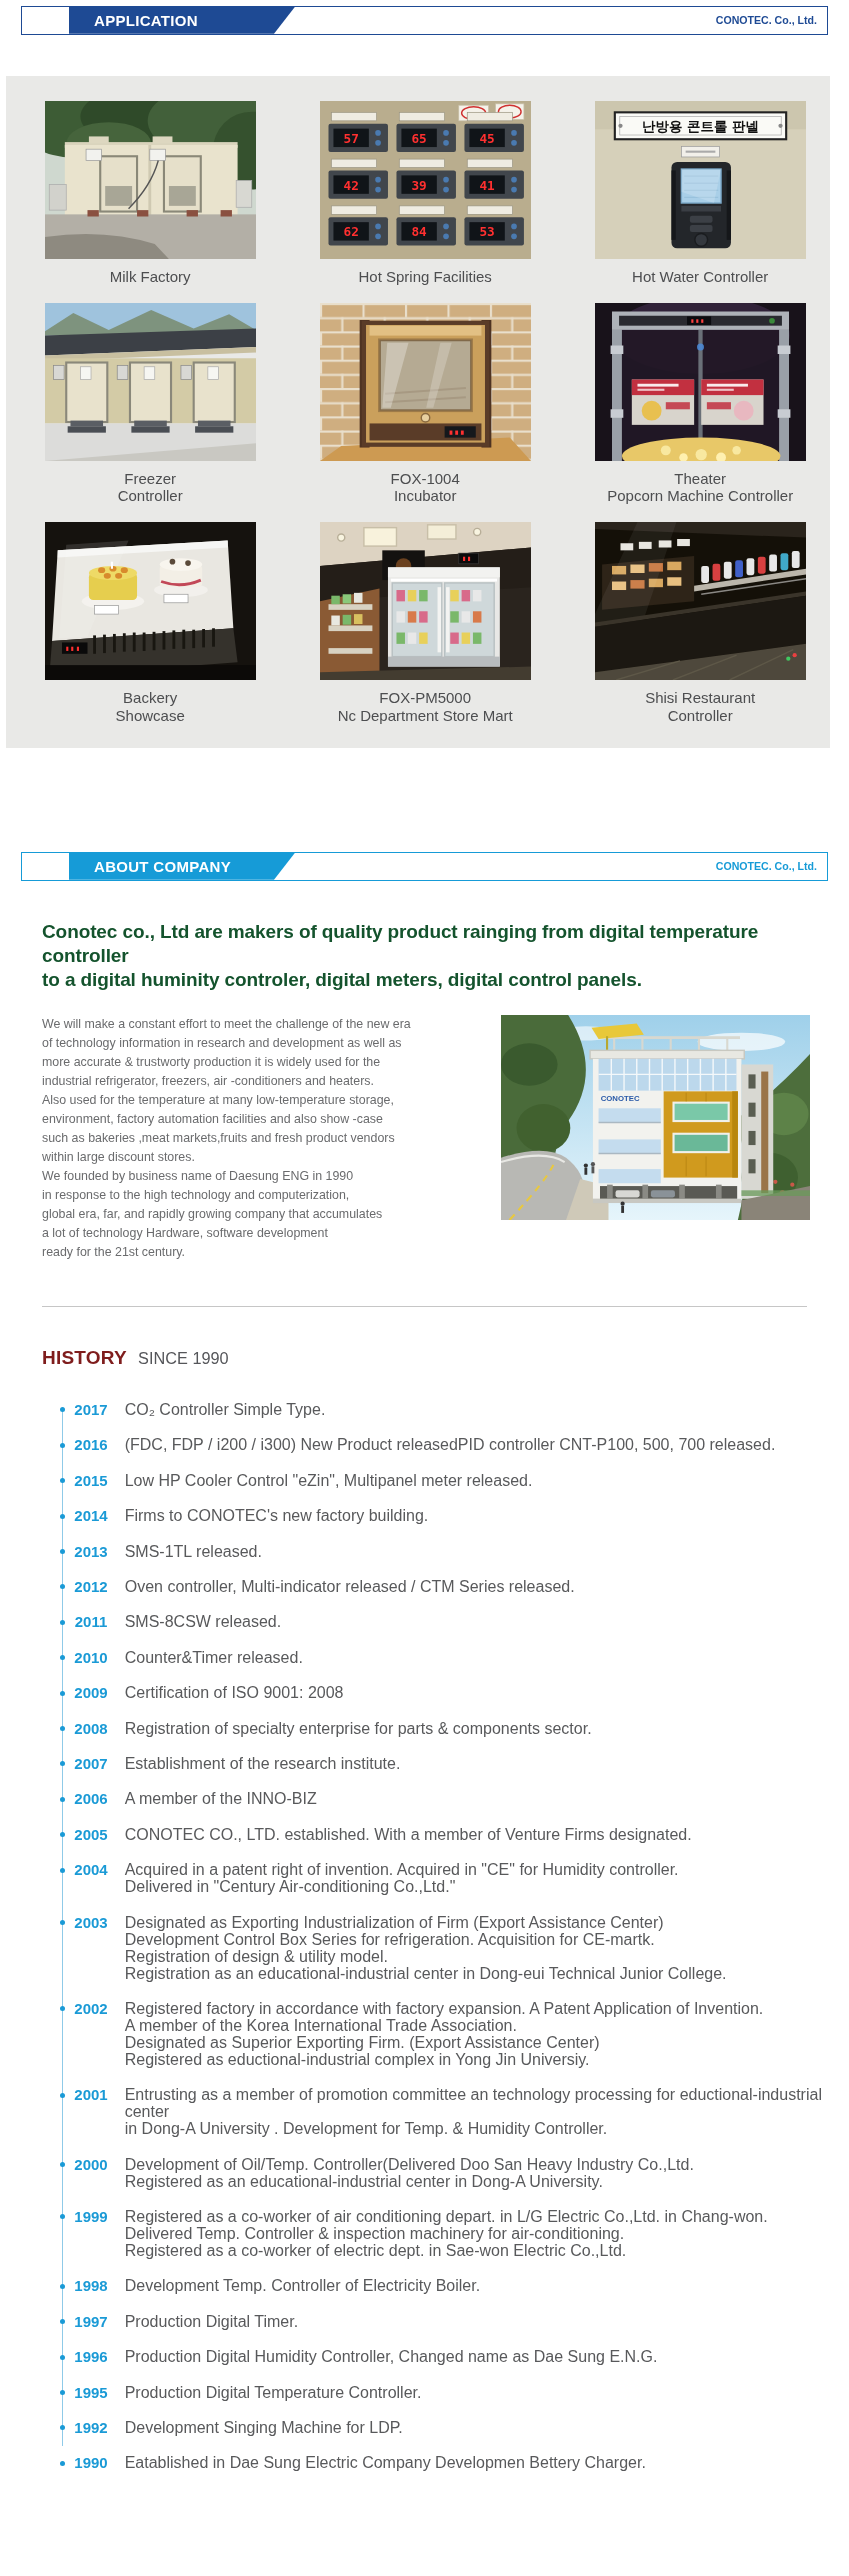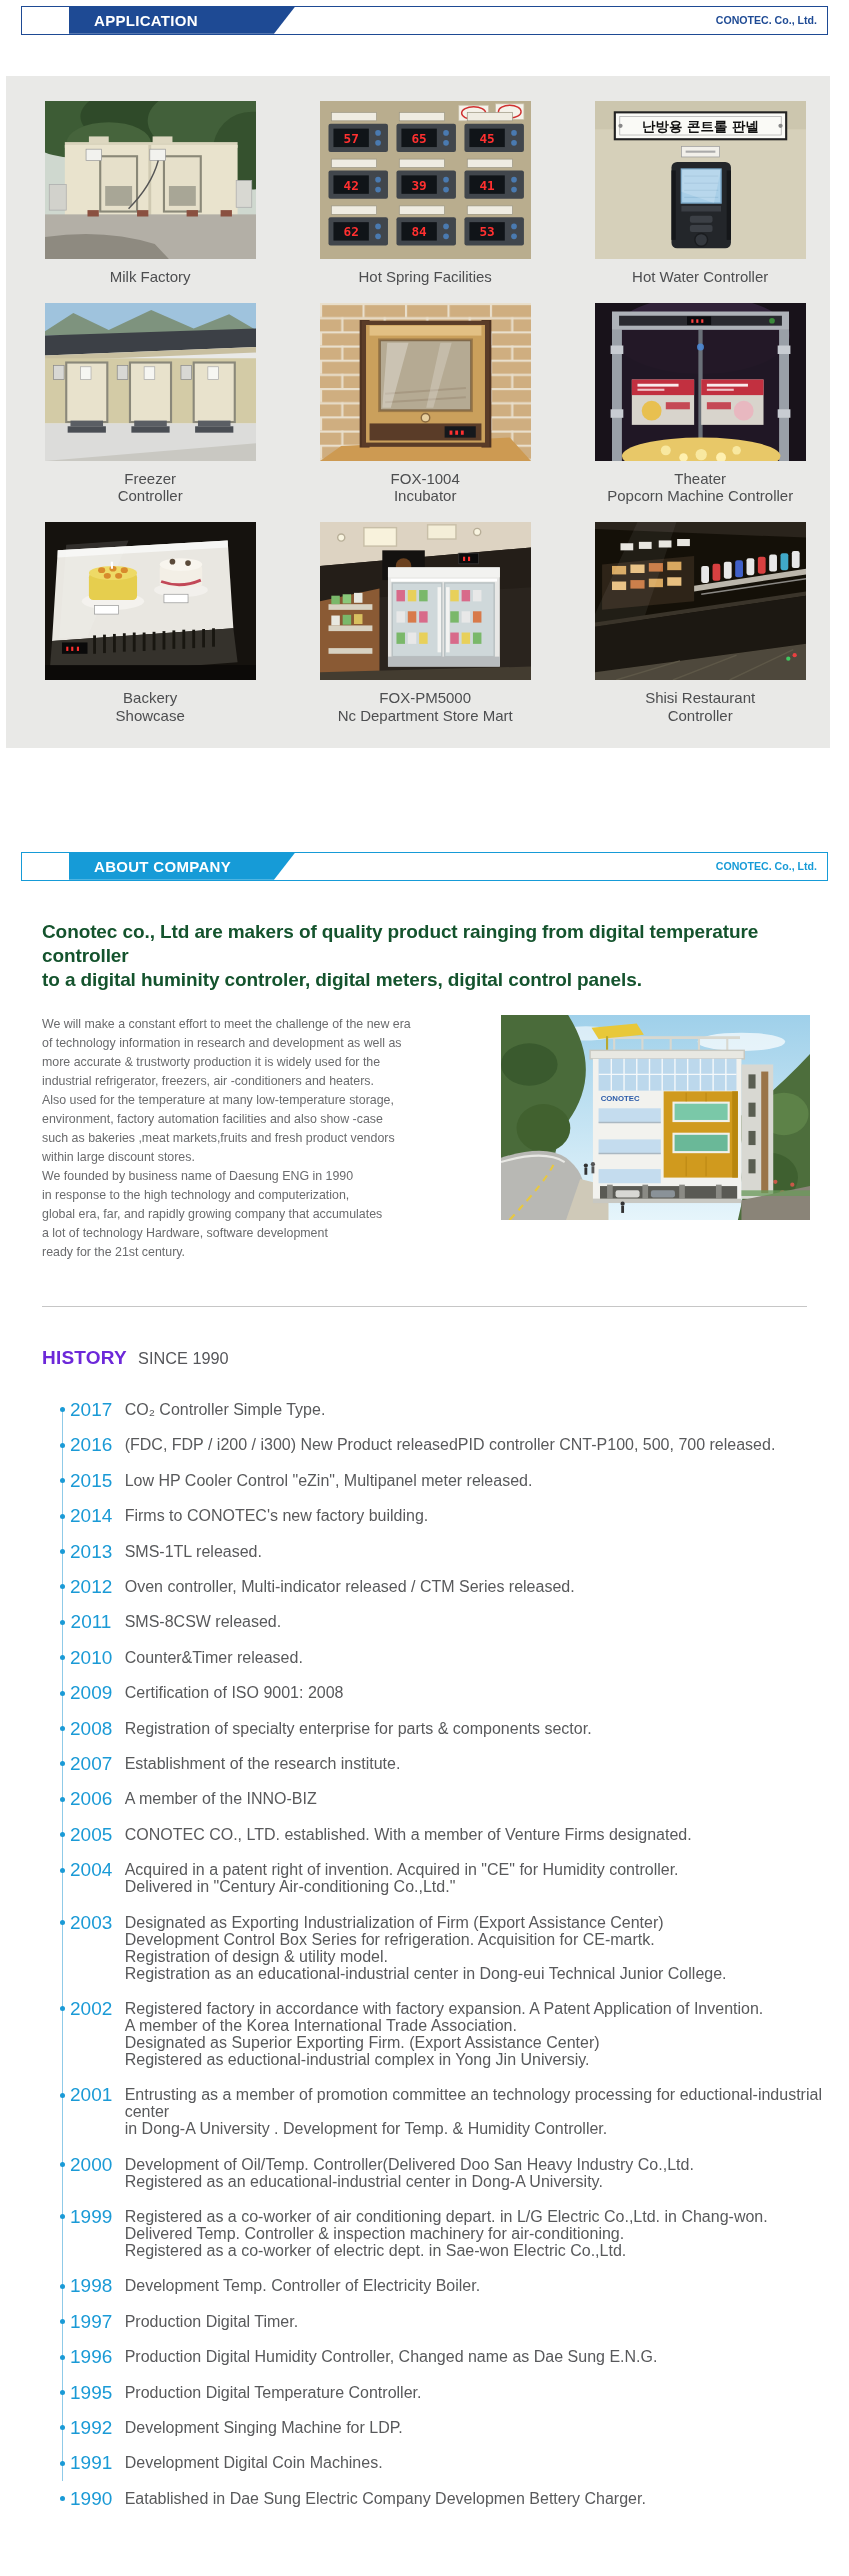--- a/index.html
+++ b/index.html
@@ -36,29 +36,29 @@
   
   .about-heading{margin:39px 0 0 42px;font-size:19px;line-height:24px;font-weight:bold;
                  color:#14532d;white-space:pre-line;letter-spacing:-0.1px;}
   .about-body{display:flex;align-items:flex-start;margin:23.4px 39px 0 42px;}
   .about-paragraph{width:432px;font-size:12.4px;line-height:19px;color:#6a6b6d;white-space:pre-line;}
   .about-building{width:309px;height:205px;margin-left:27px;flex:none;}
   .divider{height:1.4px;background:#c6c6c6;margin:44px 42px 0 42px;}
 
   
   .history-title-row{display:flex;align-items:baseline;margin:40px 0 0 42px;height:22.6px;}
-  .history-title{font-size:19px;font-weight:bold;color:#6d28d9;letter-spacing:0.2px;}
+  .history-title{font-size:19px;font-weight:bold;color:#7f1d1d;letter-spacing:0.2px;}
   .history-subtitle{font-size:16.3px;color:#55565a;margin-left:11.3px;}
   .history-list{position:relative;margin:31px 0 0 42px;}
   .timeline-line{position:absolute;left:20px;top:7px;bottom:25.5px;width:0.7px;background:#8fcae8;}
   .history-entry{position:relative;display:flex;margin-bottom:18.4px;}
   .history-dot{position:absolute;left:17.7px;top:6.4px;width:5px;height:5px;border-radius:50%;
                background:#1a9ad6;}
-  .history-year{width:42px;margin-left:28px;text-align:center;font-size:19px;line-height:17px;
-                font-weight:normal;color:#1a9ad6;flex:none;}
+  .history-year{width:42px;margin-left:28px;text-align:center;font-size:15px;line-height:17px;
+                font-weight:bold;color:#1a9ad6;flex:none;}
   .history-lines{margin-left:12.7px;font-size:16px;line-height:17px;color:#58595b;}
 </style>
 </head>
 <body>
 
 <div id="page">
 
   <div id="application-bar" class="section-bar navy">
     <div class="bar-fill">
       <span class="bar-title">APPLICATION</span>
@@ -786,27 +786,20 @@
 
 
     <div class="history-entry">
       <span class="history-dot"></span>
       <div class="history-year">1992</div>
       <div class="history-lines">
           <div>Development Singing Machine for LDP.</div>
         </div>
     </div>
 
-    <div class="history-entry">
-      <span class="history-dot"></span>
-      <div class="history-year">1991</div>
-      <div class="history-lines">
-          <div>Development Digital Coin Machines.</div>
-        </div>
-    </div>
 
     <div class="history-entry">
       <span class="history-dot"></span>
       <div class="history-year">1990</div>
       <div class="history-lines">
           <div>Eatablished in Dae Sung Electric Company Developmen Bettery Charger.</div>
         </div>
     </div>
   </div>
 

